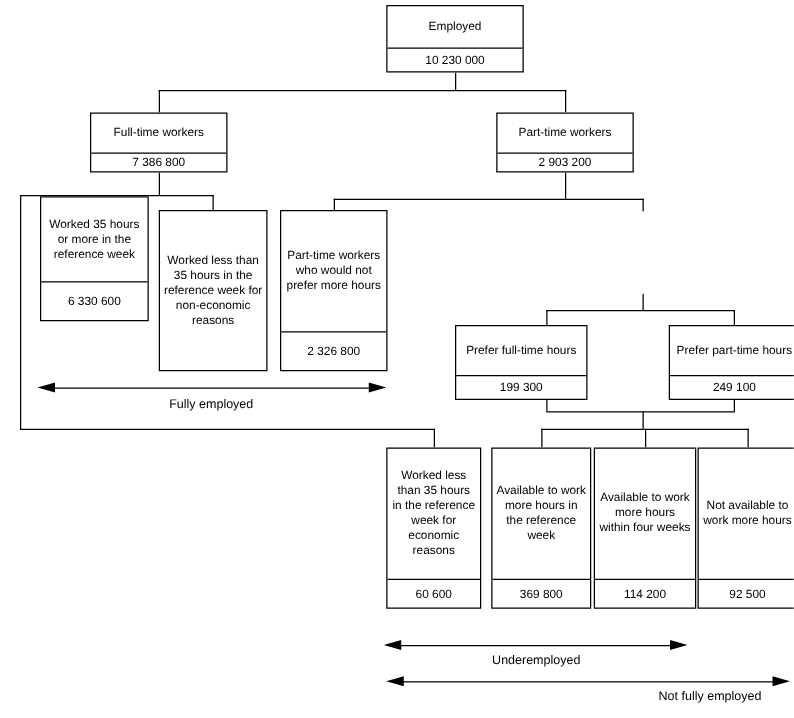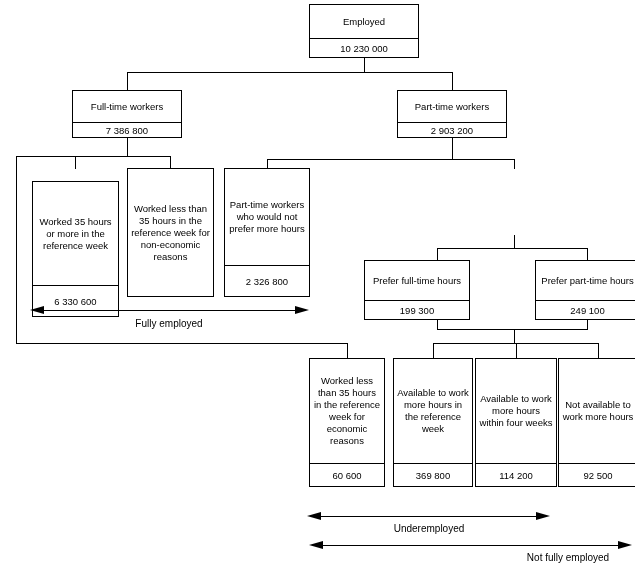--- a/index.html
+++ b/index.html
@@ -79,21 +79,21 @@
   <div class="node" style="left:60px;top:90px;width:110px;height:48px">
     <div class="node-label">Full-time workers</div>
     <div class="node-value" style="height:14px">7 386 800</div>
   </div>
 
   <div class="node" style="left:385px;top:90px;width:110px;height:48px">
     <div class="node-label">Part-time workers</div>
     <div class="node-value" style="height:14px">2 903 200</div>
   </div>
 
-  <div class="node" style="left:20px;top:181px;width:87px;height:136px">
+  <div class="node" style="left:20px;top:157px;width:87px;height:100px">
     <div class="node-label">Worked 35 hours or more in the reference week</div>
     <div class="node-value" style="height:30px">6 330 600</div>
   </div>
 
   <div class="node" style="left:115px;top:168px;width:87px;height:129px">
     <div class="node-label">Worked less than 35 hours in the reference week for non-economic reasons</div>
   </div>
 
   <div class="node" style="left:212px;top:168px;width:86px;height:129px">
     <div class="node-label">Part-time workers who would not prefer more hours</div>

